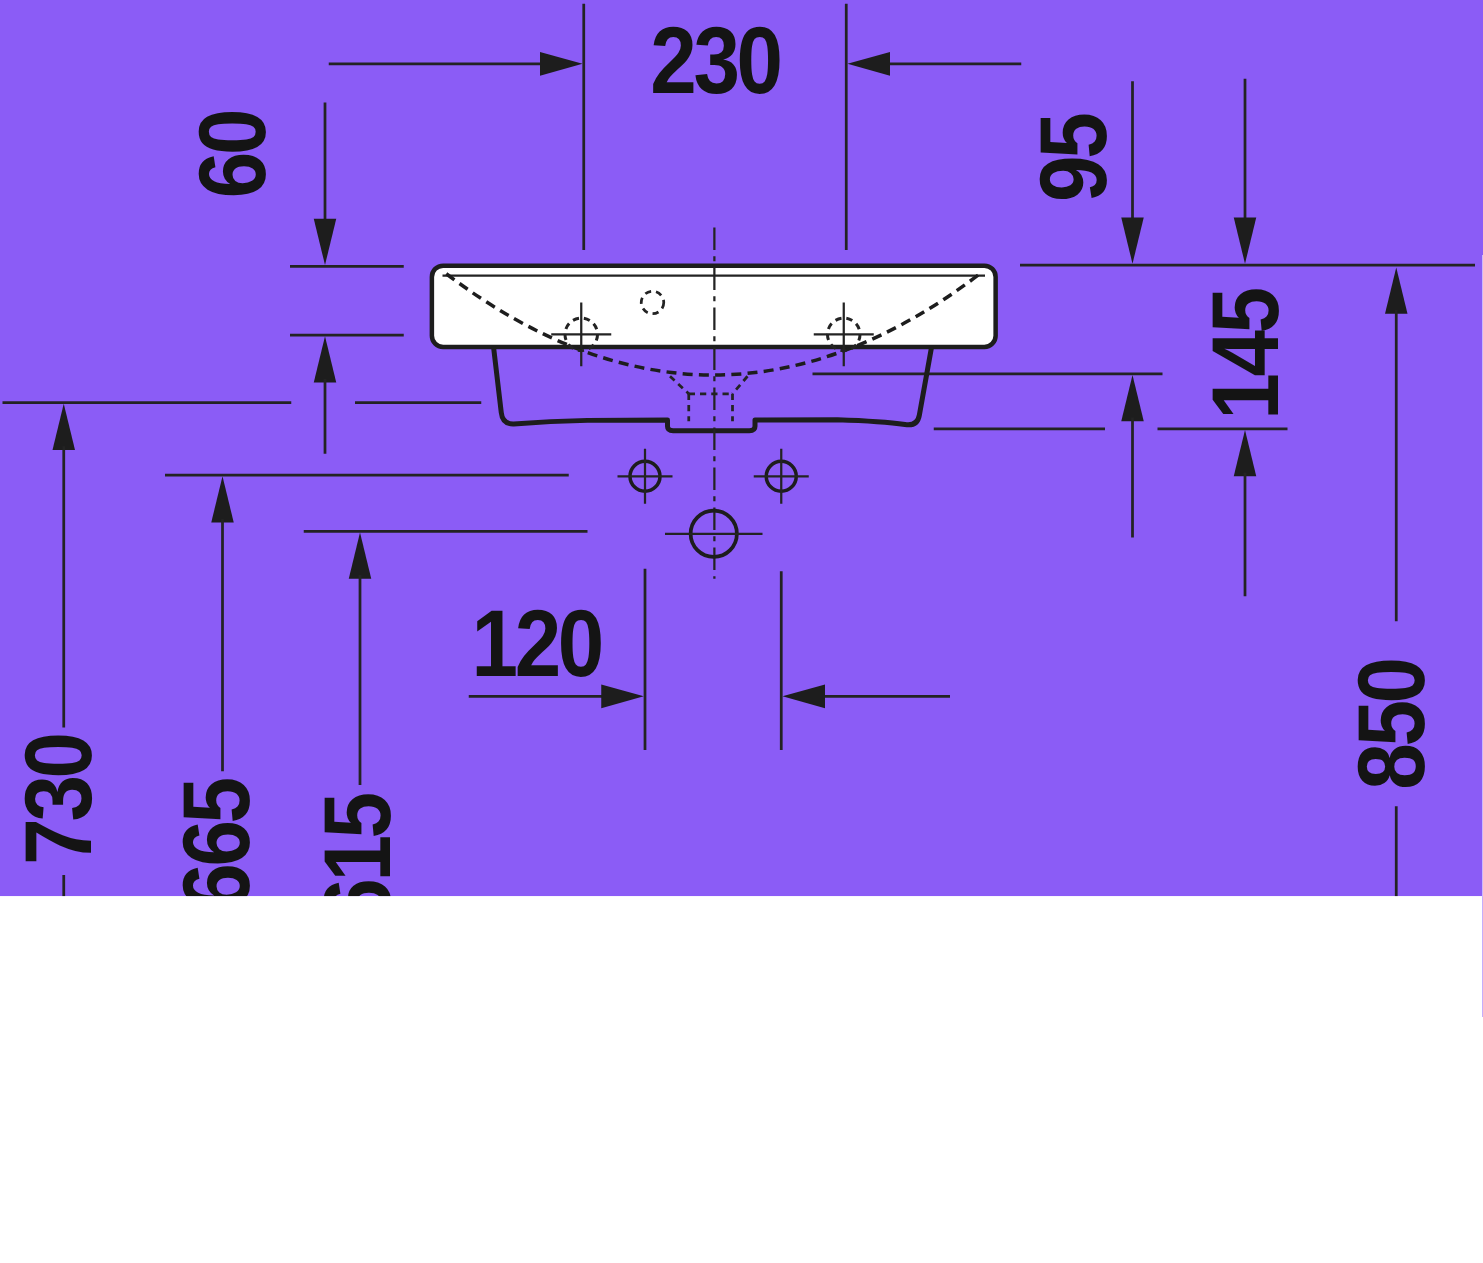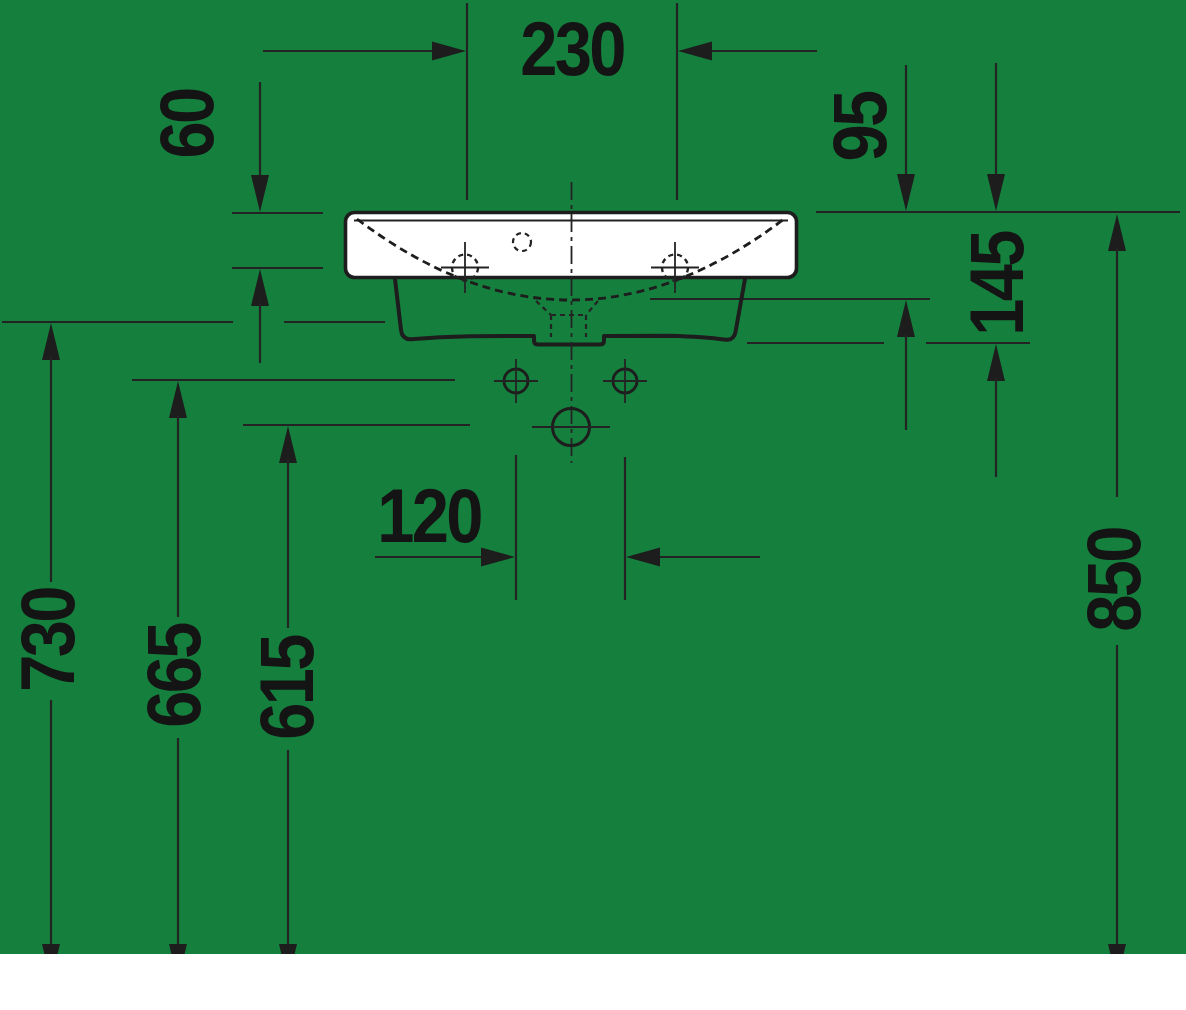--- a/index.html
+++ b/index.html
@@ -1,16 +1,16 @@
 <!DOCTYPE html>
 <html><head>
 <meta charset="utf-8">
 <style>
   html,body{margin:0;padding:0;background:#ffffff;}
-  .stage{position:relative;width:1186px;height:954px;background:#15803d;overflow:hidden;
+  .stage{position:relative;width:1186px;height:717px;background:#8b5cf6;overflow:hidden;
          font-family:"Liberation Sans", sans-serif;}
   .stage svg{position:absolute;left:0;top:0;}
   .dim-label{position:absolute;font-weight:700;font-size:76px;line-height:1;color:#141414;
              letter-spacing:-3px;white-space:nowrap;
              transform:translate(-50%,-50%) scaleX(0.88);}
   .dim-label.rot{transform:translate(-50%,-50%) rotate(-90deg) scaleX(0.88);}
   .ln{stroke:#232323;stroke-width:2.2;fill:none;}
   .thin{stroke:#232323;stroke-width:1.8;fill:none;}
   .arr{fill:#1d1d1d;stroke:none;}
   .body-outline{stroke:#1d1d1d;stroke-width:4;fill:none;stroke-linejoin:round;stroke-linecap:round;}

